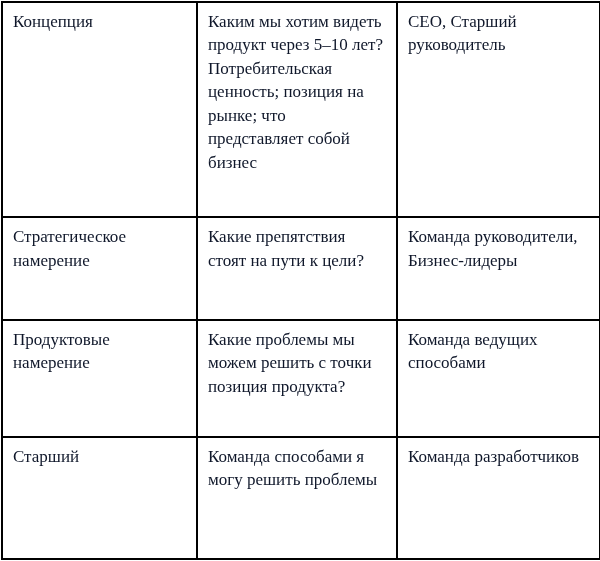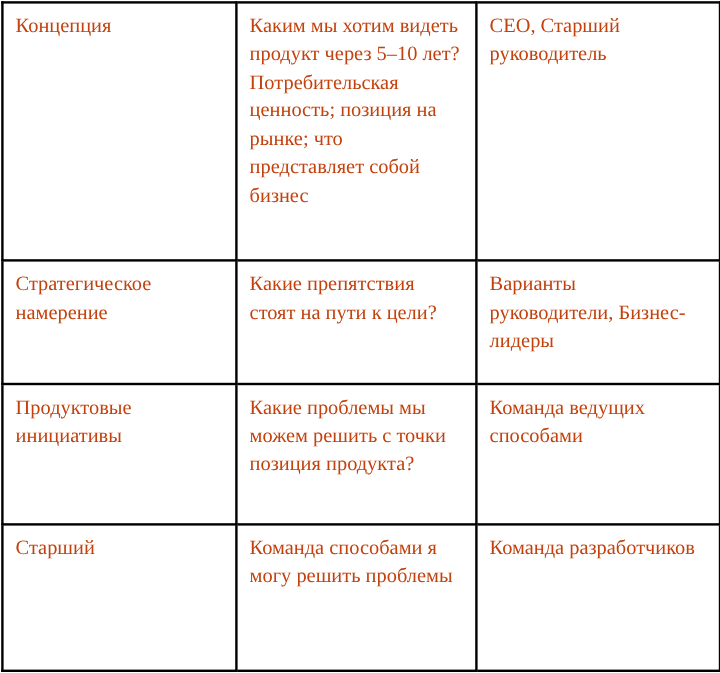--- a/index.html
+++ b/index.html
@@ -6,21 +6,21 @@
     margin: 0;
     padding: 0;
     background: #ffffff;
   }
   .page {
     width: 600px;
     height: 561px;
     box-sizing: border-box;
     background: #ffffff;
     font-family: "Liberation Serif", "DejaVu Serif", serif;
-    color: #c2410c;
+    color: #0f172a;
   }
   table.doc-table {
     width: 598px;
     height: 559px;
     margin: 1px;
     border-collapse: collapse;
     table-layout: fixed;
   }
   table.doc-table td {
     border: 2px solid #000000;
@@ -50,24 +50,24 @@
     </colgroup>
     <tbody>
       <tr class="r1">
         <td>Концепция</td>
         <td>Каким мы хотим видеть продукт через 5–10 лет? Потребительская ценность; позиция на рынке; что представляет собой бизнес</td>
         <td>CEO, Старший руководитель</td>
       </tr>
       <tr class="r2">
         <td>Стратегическое намерение</td>
         <td>Какие препятствия стоят на пути к цели?</td>
-        <td>Варианты руководители, Бизнес-лидеры</td>
+        <td>Команда руководители, Бизнес-лидеры</td>
       </tr>
       <tr class="r3">
-        <td>Продуктовые инициативы</td>
+        <td>Продуктовые намерение</td>
         <td>Какие проблемы мы можем решить с точки позиция продукта?</td>
         <td>Команда ведущих способами</td>
       </tr>
       <tr class="r4">
         <td>Старший</td>
         <td>Команда способами я могу решить проблемы</td>
         <td>Команда разработчиков</td>
       </tr>
     </tbody>
   </table>

